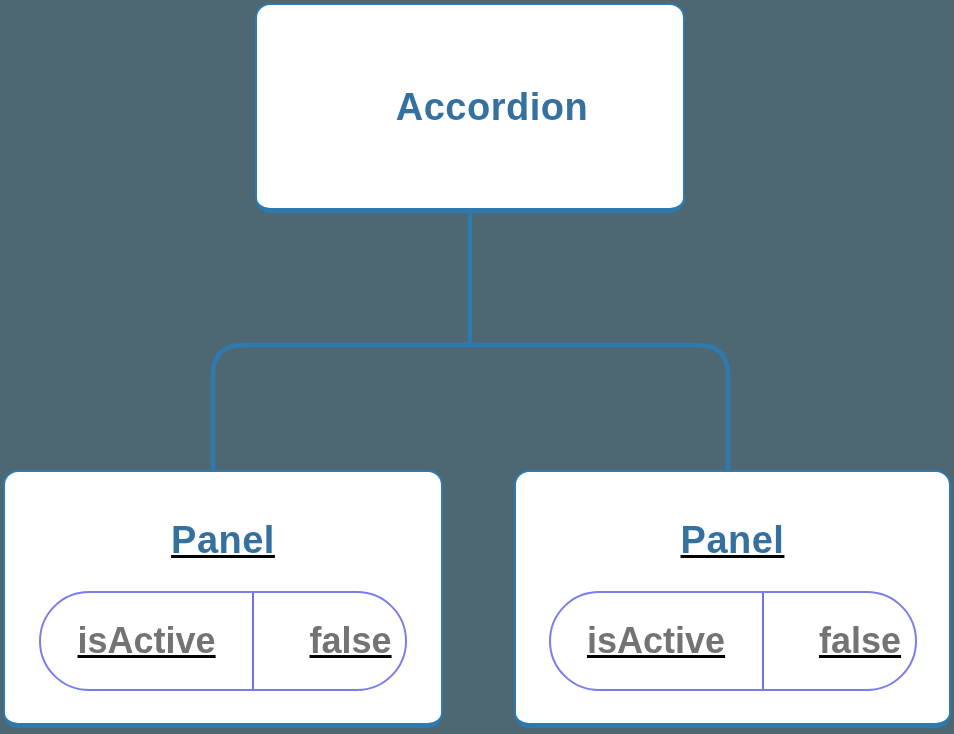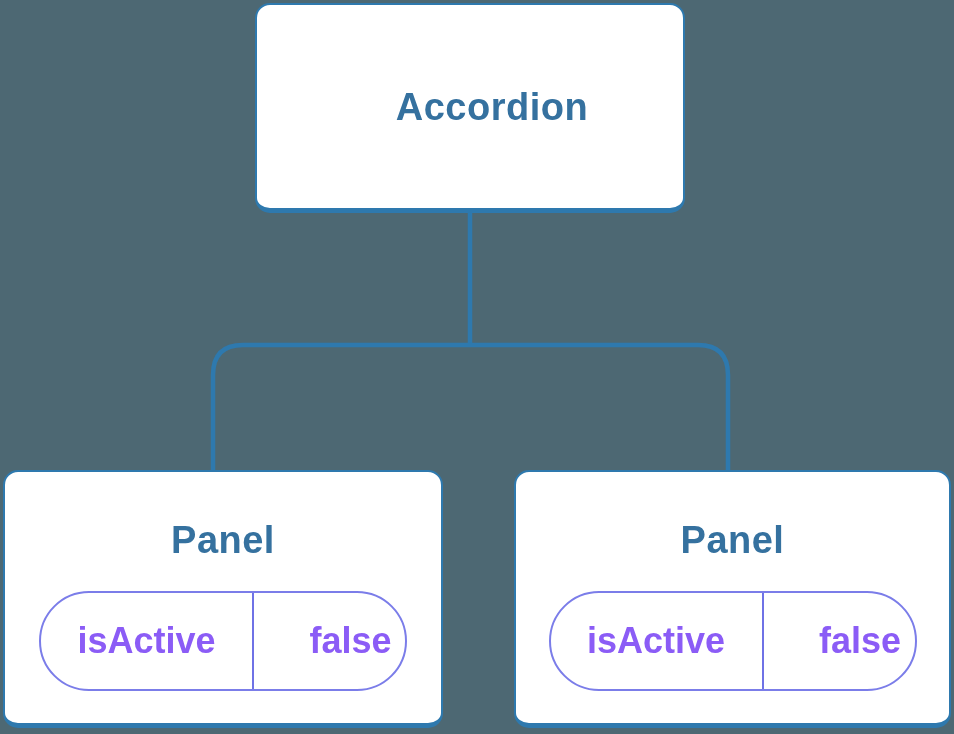--- a/index.html
+++ b/index.html
@@ -41,20 +41,21 @@
   }
   .node-title {
     color: #35719f;
     font-size: 38px;
     font-weight: 600;
     letter-spacing: 0.5px;
     line-height: 46px;
   }
   .node-child {
     text-align: center;
+    text-decoration: underline;
   }
   .node-child-left {
     left: 3px;
     top: 470px;
     width: 440px;
     height: 258px;
   }
   .node-child-right {
     left: 514px;
     top: 470px;
@@ -66,21 +67,21 @@
     margin-top: 45px;
   }
   .state-pill {
     width: 368px;
     height: 100px;
     margin: 28px auto 0;
     border: 2.5px solid #7b7de9;
     border-radius: 52px;
     box-sizing: border-box;
     display: flex;
-    color: #8b5cf6;
+    color: #737373;
     font-size: 36px;
     font-weight: 600;
   }
   .state-key {
     flex: 0 0 58%;
     display: flex;
     align-items: center;
     justify-content: center;
     border-right: 2.5px solid #6f72e6;
   }

